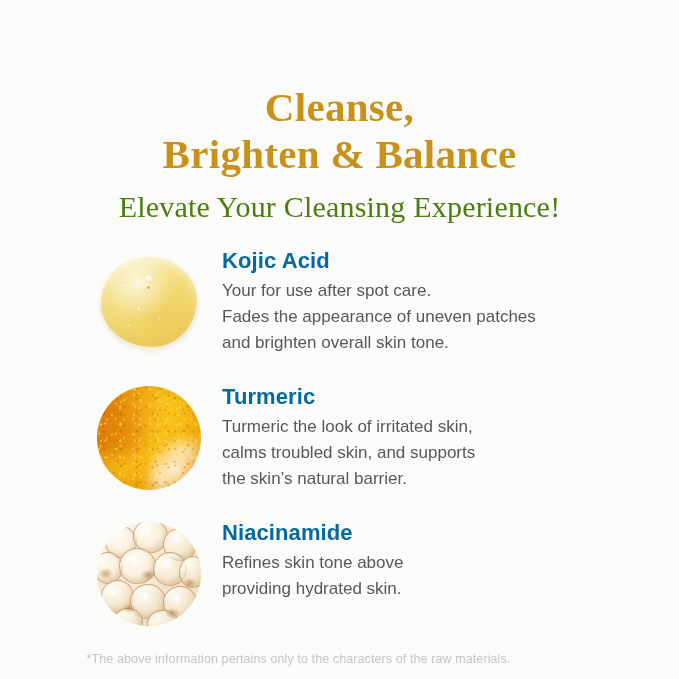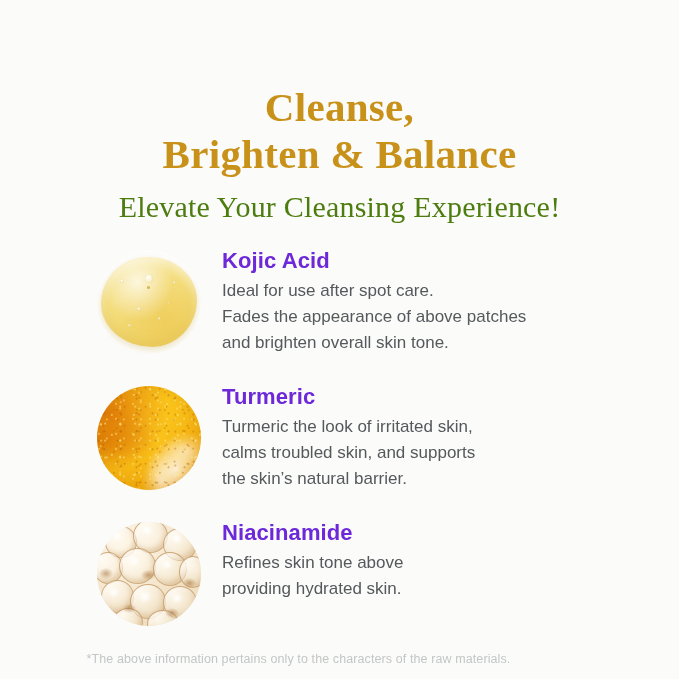--- a/index.html
+++ b/index.html
@@ -202,21 +202,21 @@
   
   .copy {
     flex: 1;
     padding-left: 19px;
     padding-top: 2px;
   }
   .ingredient-name {
     font-family: "Liberation Sans", sans-serif;
     font-size: 22px;
     font-weight: bold;
-    color: #6d28d9;
+    color: #0369a1;
     line-height: 26px;
     letter-spacing: 0.1px;
     margin: 0 0 4px 0;
   }
   .desc {
     font-family: "Liberation Sans", sans-serif;
     font-size: 17px;
     line-height: 26px;
     color: #55595c;
     margin: 0;
@@ -261,22 +261,22 @@
             <span class="kojic-bub kb6"></span>
             <span class="kojic-bub kb7"></span>
             <span class="kojic-bub kb8"></span>
             <span class="kojic-bub kb9"></span>
           </div>
         </div>
       </div>
       <div class="copy">
         <p class="ingredient-name">Kojic Acid</p>
         <p class="desc">
-          <span class="desc-line">Ideal for use after spot care.</span>
-          <span class="desc-line">Fades the appearance of above patches</span>
+          <span class="desc-line">Your for use after spot care.</span>
+          <span class="desc-line">Fades the appearance of uneven patches</span>
           <span class="desc-line">and brighten overall skin tone.</span>
         </p>
       </div>
     </div>
 
     <div class="row">
       <div class="swatch-wrap">
         <div class="swatch swatch-turmeric">
           <div class="turmeric-grain"></div>
         </div>

